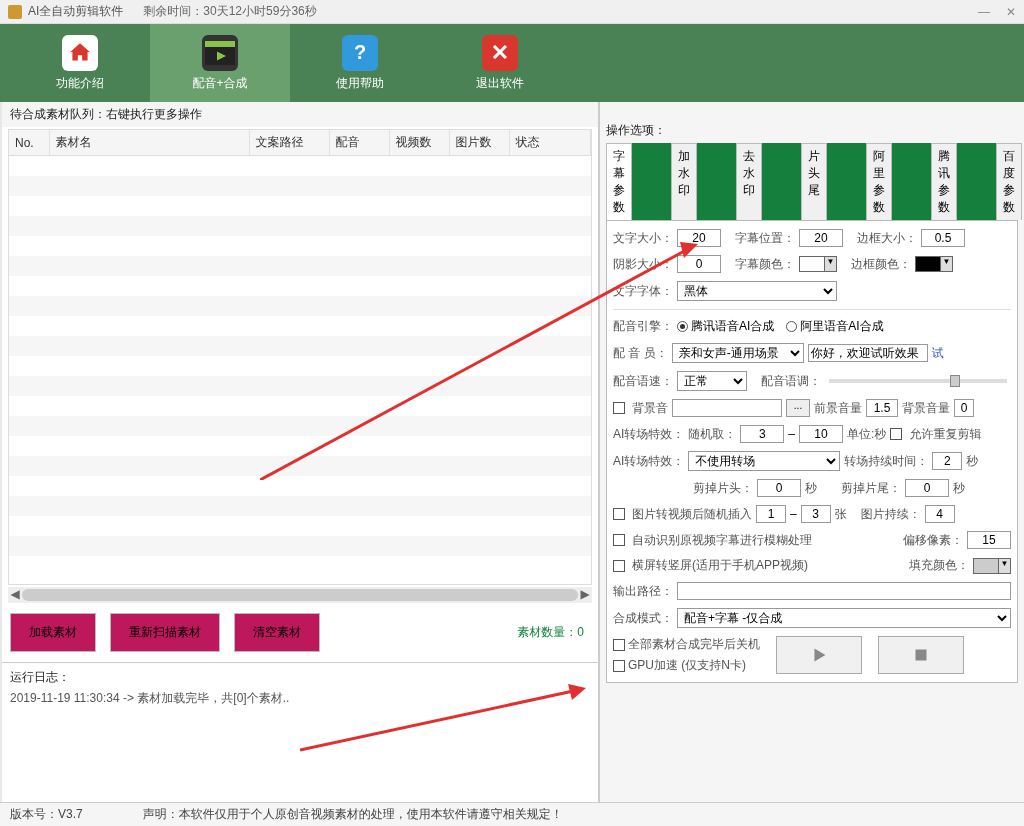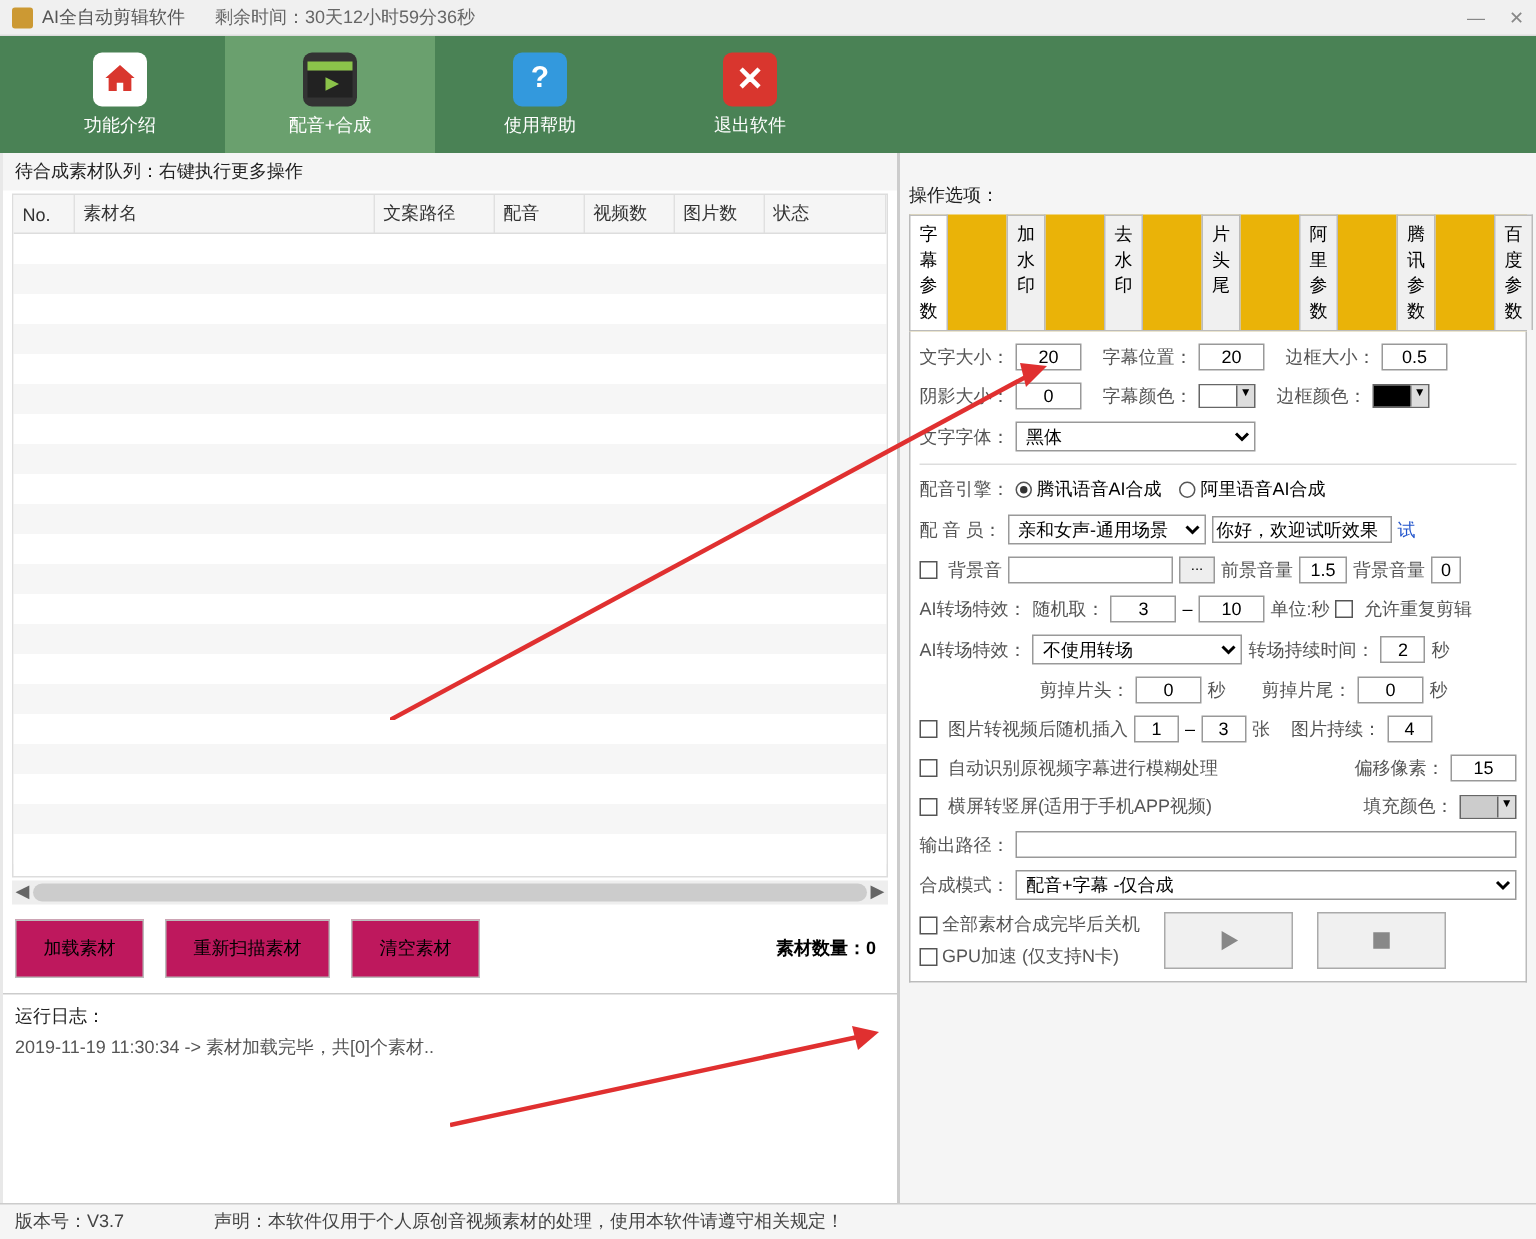--- a/index.html
+++ b/index.html
@@ -25,26 +25,26 @@
 table { width: 100%; border-collapse: collapse; }
 th { text-align: left; padding: 4px 6px; background: #f5f5f5; border-right: 1px solid #e0e0e0; border-bottom: 1px solid #ddd; font-weight: normal; color: #333; }
 th:nth-child(1){width:40px}th:nth-child(2){width:200px}th:nth-child(3){width:80px}th:nth-child(4){width:60px}th:nth-child(5){width:60px}th:nth-child(6){width:60px}
 .tbody-space { height: 420px; background: repeating-linear-gradient(#fff,#fff 20px,#f6f6f6 20px,#f6f6f6 40px); }
 .hscroll { height: 16px; background: #eee; margin: 0 6px; position: relative; }
 .hscroll .thumb { position: absolute; left: 14px; right: 14px; height: 12px; top: 2px; background: #ccc; border-radius: 6px; }
 .hscroll .arr { position: absolute; top: 0; width: 14px; height: 16px; color: #666; text-align: center; }
 .hscroll .arr.l{left:0}.hscroll .arr.r{right:0}
 .btn-row { display: flex; gap: 14px; padding: 10px 8px; align-items: center; }
 .wbtn { padding: 10px 18px; background: #be185d; border: 1px solid #bbb; cursor: pointer; }
-.count-label { margin-left: auto; color: #000000; padding-right: 6px; font-weight: bold; }
+.count-label { margin-left: auto; color: #15803d; padding-right: 6px; }
 .log-area { border-top: 1px solid #ccc; padding: 6px 8px; height: 140px; color: #555; }
 .log-area .log-title { color: #222; margin-bottom: 4px; }
 .right-pane { flex: 1; background: #f5f5f5; padding: 20px 6px; overflow: hidden; }
 .ops-title { color: #222; margin-bottom: 4px; }
-.tabs { display: flex; border-bottom: 1px solid #bbb; background: #eab308; gap: 40px; }
+.tabs { display: flex; border-bottom: 1px solid #bbb; background: #15803d; gap: 40px; }
 .tab { padding: 4px 6px; border: 1px solid #bbb; border-bottom: none; margin-right: -1px; background: #f0f0f0; cursor: pointer; font-size: 12px; }
 .tab.active { background: #fff; }
 .panel { background: #fff; border: 1px solid #bbb; border-top: none; padding: 8px 6px; }
 .row { display: flex; align-items: center; margin-bottom: 8px; flex-wrap: nowrap; gap: 4px; }
 .lbl { color: #555; white-space: nowrap; }
 .inp { width: 44px; text-align: center; border: 1px solid #999; padding: 1px 2px; background: #fff; }
 .sel { border: 1px solid #999; padding: 1px 2px; background: #fff; }
 .color-swatch { width: 38px; height: 16px; border: 1px solid #666; display: inline-flex; }
 .color-swatch .sw { flex: 1; }
 .color-swatch .dd { width: 12px; background: #ddd; border-left: 1px solid #666; text-align: center; font-size: 8px; }
@@ -196,20 +196,28 @@
             <span>阿里语音AI合成</span>
           </span>
       </div>
       <div class="row">
         <span class="lbl">配 音 员：</span>
         <select class="sel" style="width:132px"><option>亲和女声-通用场景</option></select>
         <input class="sel" style="width: 120px;" value="你好，欢迎试听效果">
         <span class="link">试</span>
       </div>
       <div class="row">
+        <span class="lbl">配音语速：</span>
+        <select class="sel" style="width:70px"><option>正常</option></select>
+        <span class="lbl" style="margin-left:10px">配音语调：</span>
+        <div class="slider">
+            <div class="knob"></div>
+          </div>
+      </div>
+      <div class="row">
         <span class="chk"></span>
         <span class="lbl">背景音</span>
         <input class="wide-inp" style="max-width: 110px;">
         <span class="browse">...</span>
         <span class="lbl">前景音量</span>
         <input class="inp" style="width: 32px;" value="1.5">
         <span class="lbl">背景音量</span>
         <input class="inp" style="width: 20px;" value="0">
       </div>
       <div class="row">
@@ -217,21 +225,21 @@
         <span class="lbl">随机取：</span>
         <input class="inp" value="3" style="">
         <span>–</span>
         <input class="inp" value="10" style="">
         <span class="lbl">单位:秒</span>
         <span class="chk"></span>
         <span class="lbl">允许重复剪辑</span>
       </div>
       <div class="row">
         <span class="lbl">AI转场特效：</span>
-        <select class="sel" style="width:140px"><option>不使用转场</option></select>
+        <select class="sel" style="width:152px"><option>不使用转场</option></select>
         <span class="lbl">转场持续时间：</span>
         <input class="inp" style="width: 30px;" value="2">
         <span class="lbl">秒</span>
       </div>
       <div class="row" style="padding-left:80px">
         <span class="lbl">剪掉片头：</span>
         <input class="inp" value="0" style="">
         <span class="lbl">秒</span>
         <span class="lbl" style="margin-left:20px">剪掉片尾：</span>
         <input class="inp" value="0" style="">

